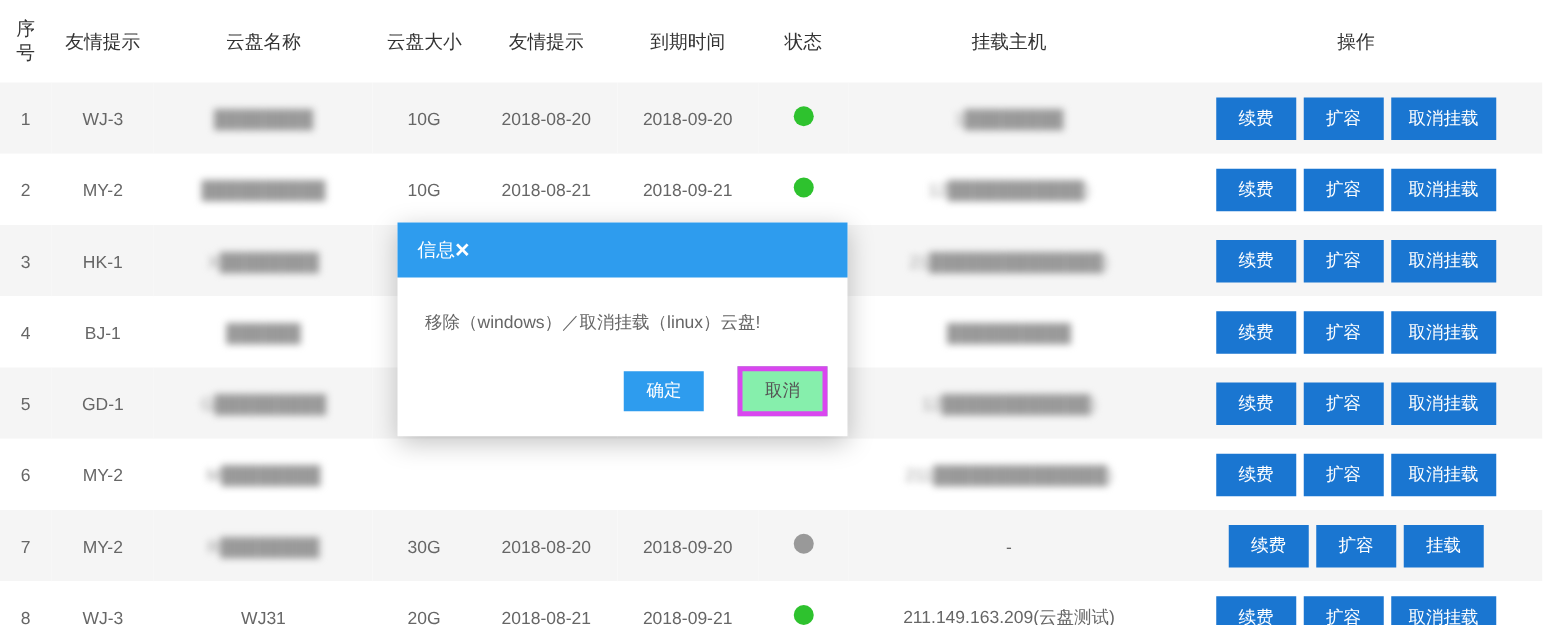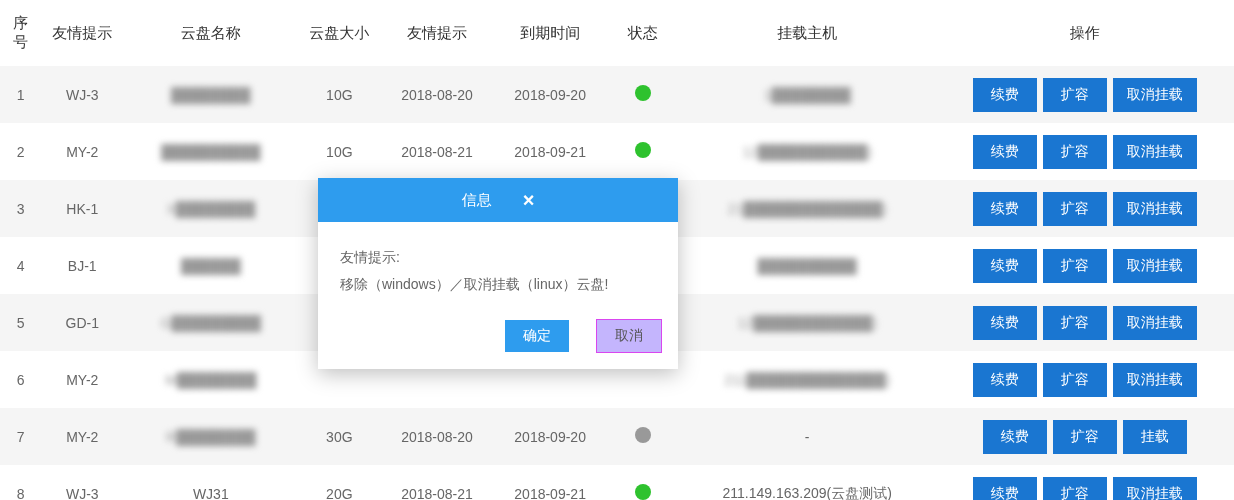--- a/index.html
+++ b/index.html
@@ -68,24 +68,23 @@
       width: 360px;
       background: #fff;
       box-shadow: 0 5px 20px rgba(0,0,0,.25);
       z-index: 100;
     }
     .modal-header {
       background: #2e9cee;
       color: #fff;
       padding: 12px 16px;
       display: flex;
-      justify-content: center;
+      justify-content: flex-start;
       align-items: center;
       font-size: 15px;
-      gap: 31px;
     }
     .modal-close { cursor: pointer; font-size: 20px; line-height: 1; font-weight: bold; }
     .modal-body {
       padding: 22px 22px 14px;
       color: #666;
       line-height: 1.9;
       font-size: 14px;
     }
     .modal-footer {
       padding: 8px 16px 16px;
@@ -94,21 +93,21 @@
     .mbtn {
       display: inline-block;
       padding: 7px 18px;
       font-size: 14px;
       cursor: pointer;
       font-family: inherit;
       border: none;
       margin-left: 23px;
     }
     .mbtn-primary { background: #2e9cee; color: #fff; }
-    .mbtn-default { background: #c4b5fd; color: #555; border: 1px solid #d946ef; text-align: right; }
+    .mbtn-default { background: #86efac; color: #555; border: 4px solid #d946ef; text-align: right; }
   </style>
 </head>
 <body>
 
 <table>
   <thead>
     <tr>
       <th class="col-idx">序号</th>
       <th class="col-cluster">友情提示</th>
       <th class="col-name">云盘名称</th>
@@ -211,20 +210,19 @@
       </tr>
     </tbody>
 </table>
 
 <div class="modal">
   <div class="modal-header">
     <span>信息</span>
     <span class="modal-close">×</span>
   </div>
   <div class="modal-body">
-    <div>友情提示:</div>
     <div>移除（windows）／取消挂载（linux）云盘!</div>
   </div>
   <div class="modal-footer">
     <button class="mbtn mbtn-primary">确定</button>
     <button class="mbtn mbtn-default">取消</button>
   </div>
 </div>
 
 </body></html>

